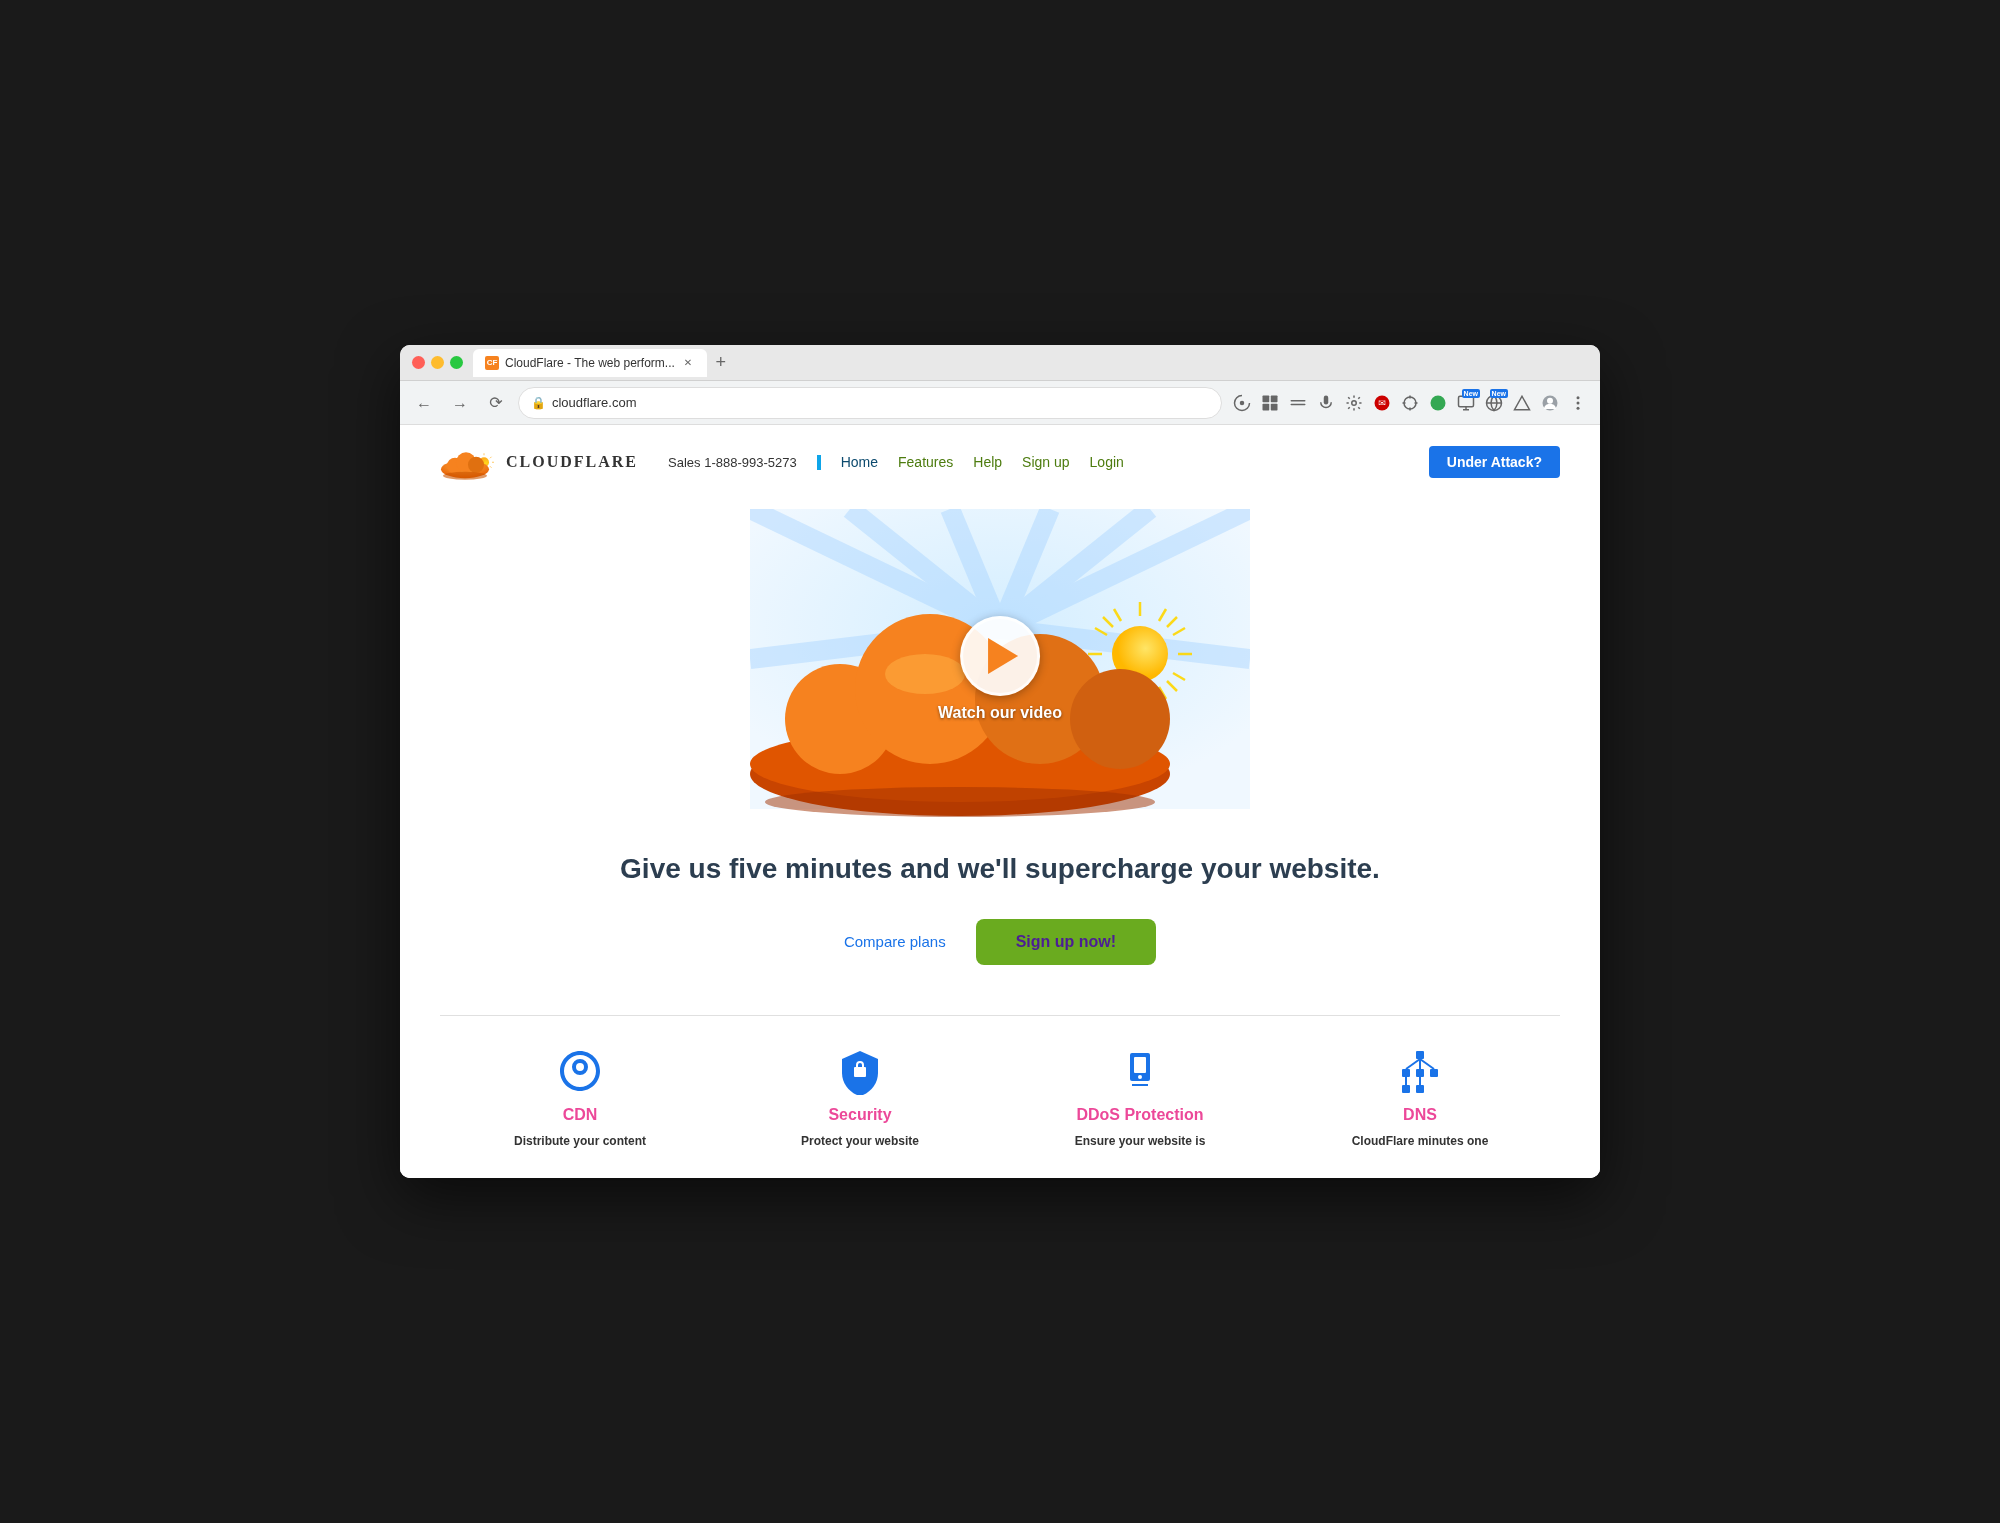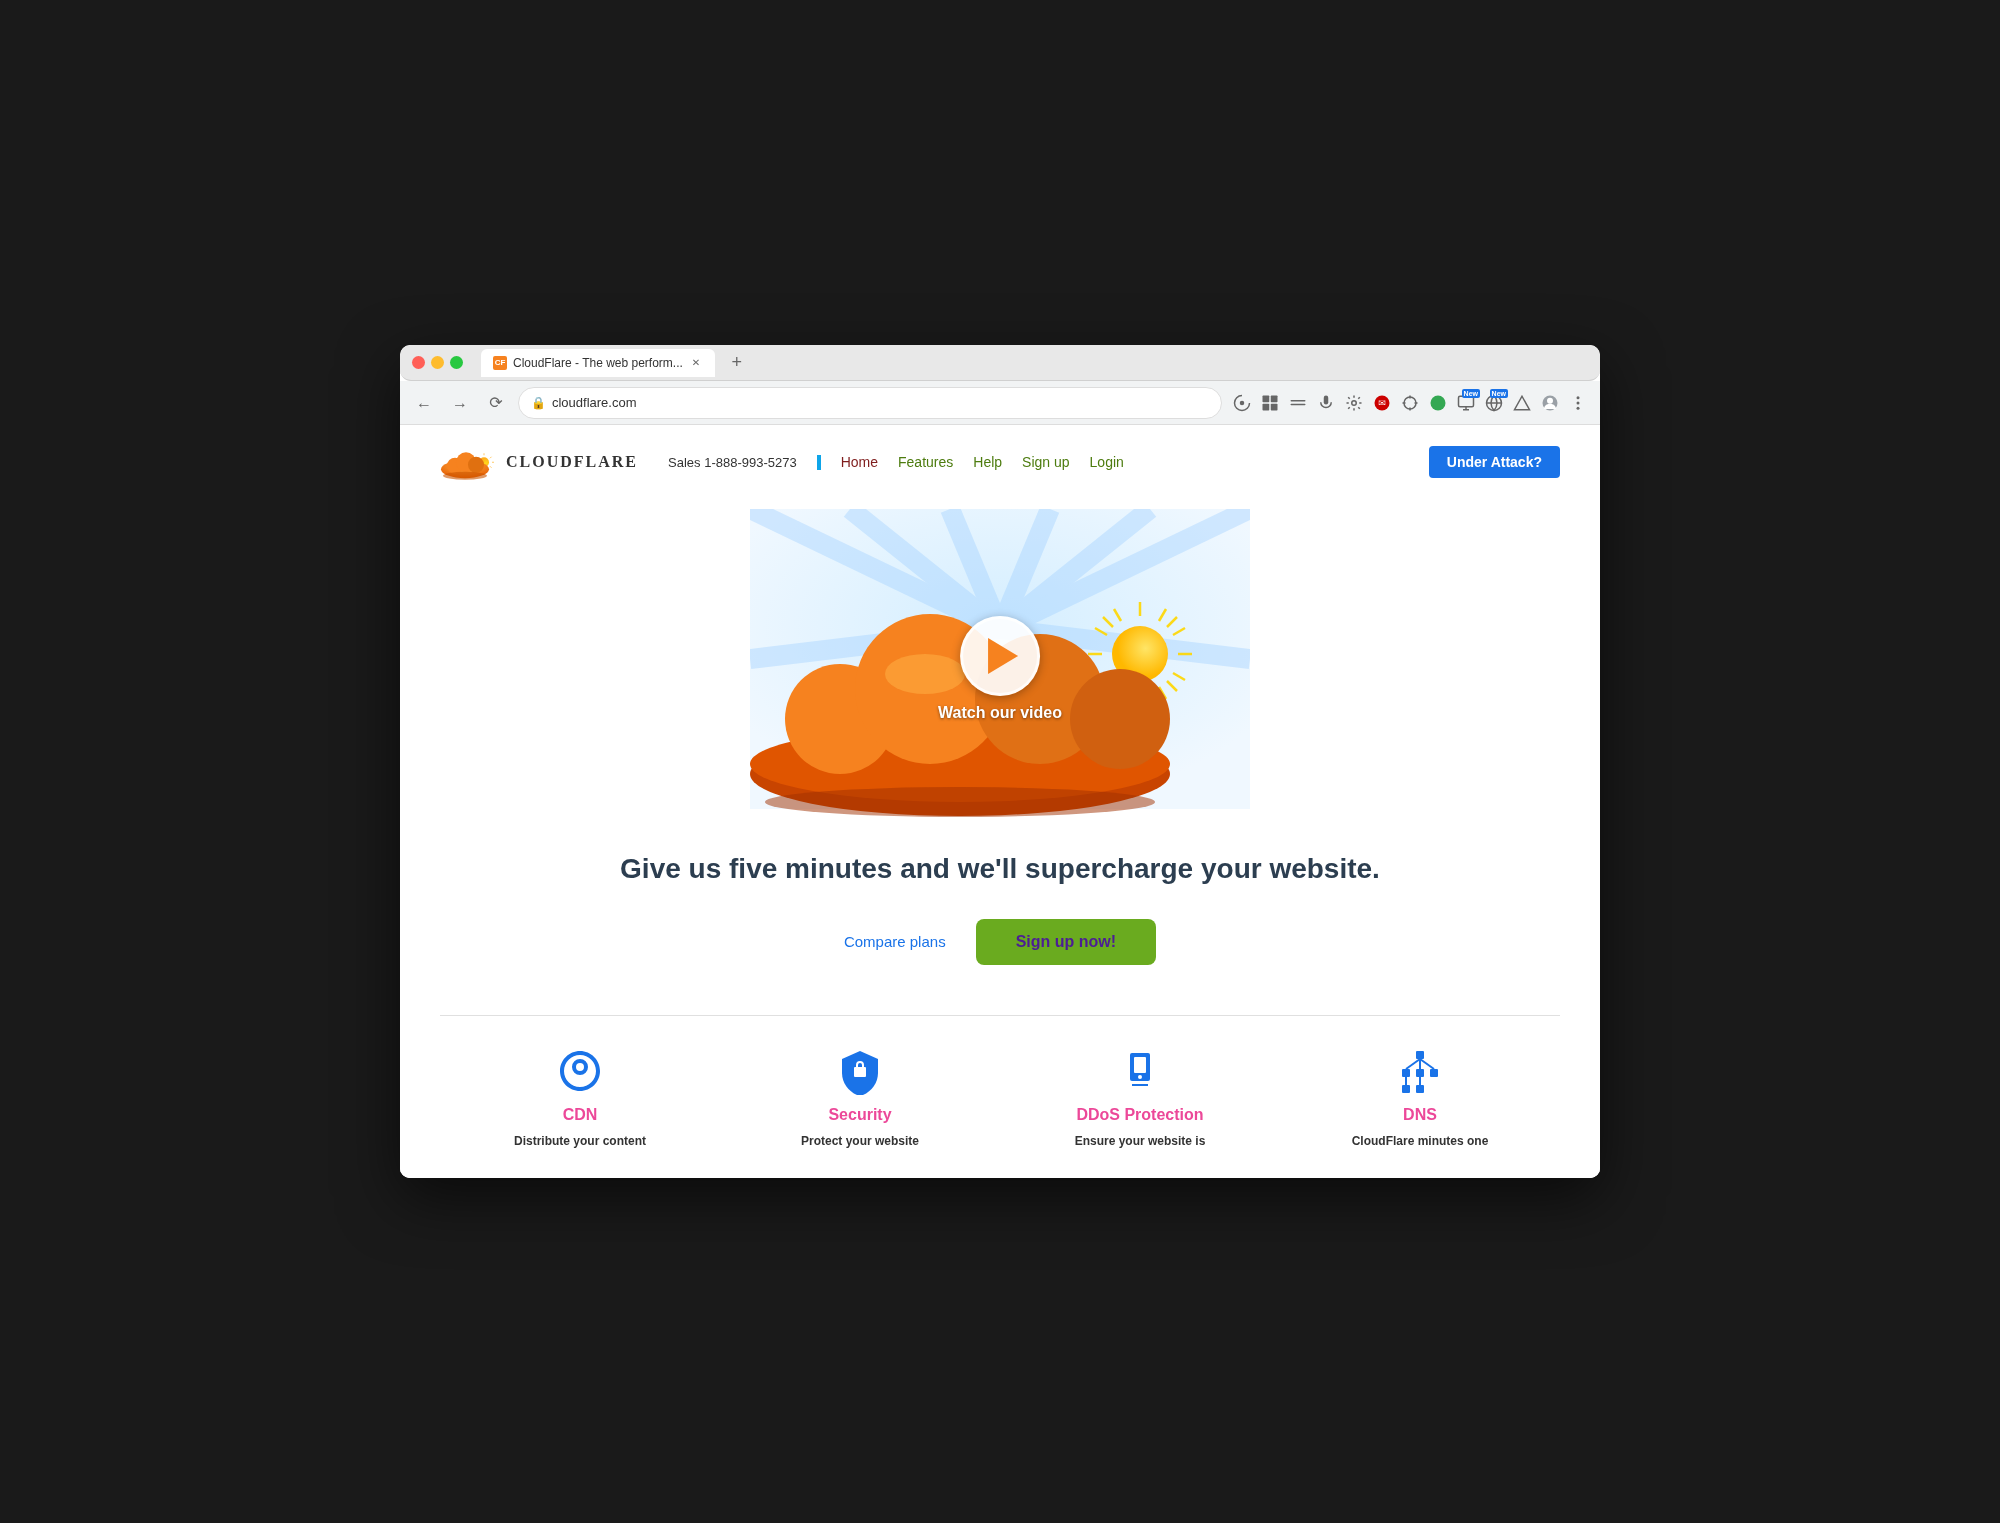--- a/index.html
+++ b/index.html
@@ -20,23 +20,22 @@
       box-shadow: 0 20px 60px rgba(0,0,0,0.6);
       background: #fff;
     }
 
     .browser-titlebar {
       background: #e8e8e8;
       height: 36px;
       display: flex;
       align-items: center;
       padding: 14px 12px;
-      gap: 8px;
+      gap: 0;
       border-bottom: 1px solid #d0d0d0;
-      border-radius: 11px;
     }
 
     .traffic-lights {
       display: flex;
       gap: 6px;
       align-items: center;
     }
 
     .traffic-light {
       width: 13px;
@@ -221,21 +220,21 @@
 
     .nav-link {
       font-size: 14px;
       color: #4d7c0f;
       text-decoration: none;
       cursor: pointer;
     }
 
     .nav-link-plain {
       font-size: 14px;
-      color: #7f1d1d;
+      color: #0c4a6e;
       text-decoration: none;
       cursor: pointer;
     }
 
     .nav-btn-attack {
       background: #1a73e8;
       color: white;
       border: none;
       padding: 8px 18px;
       border-radius: 4px;

